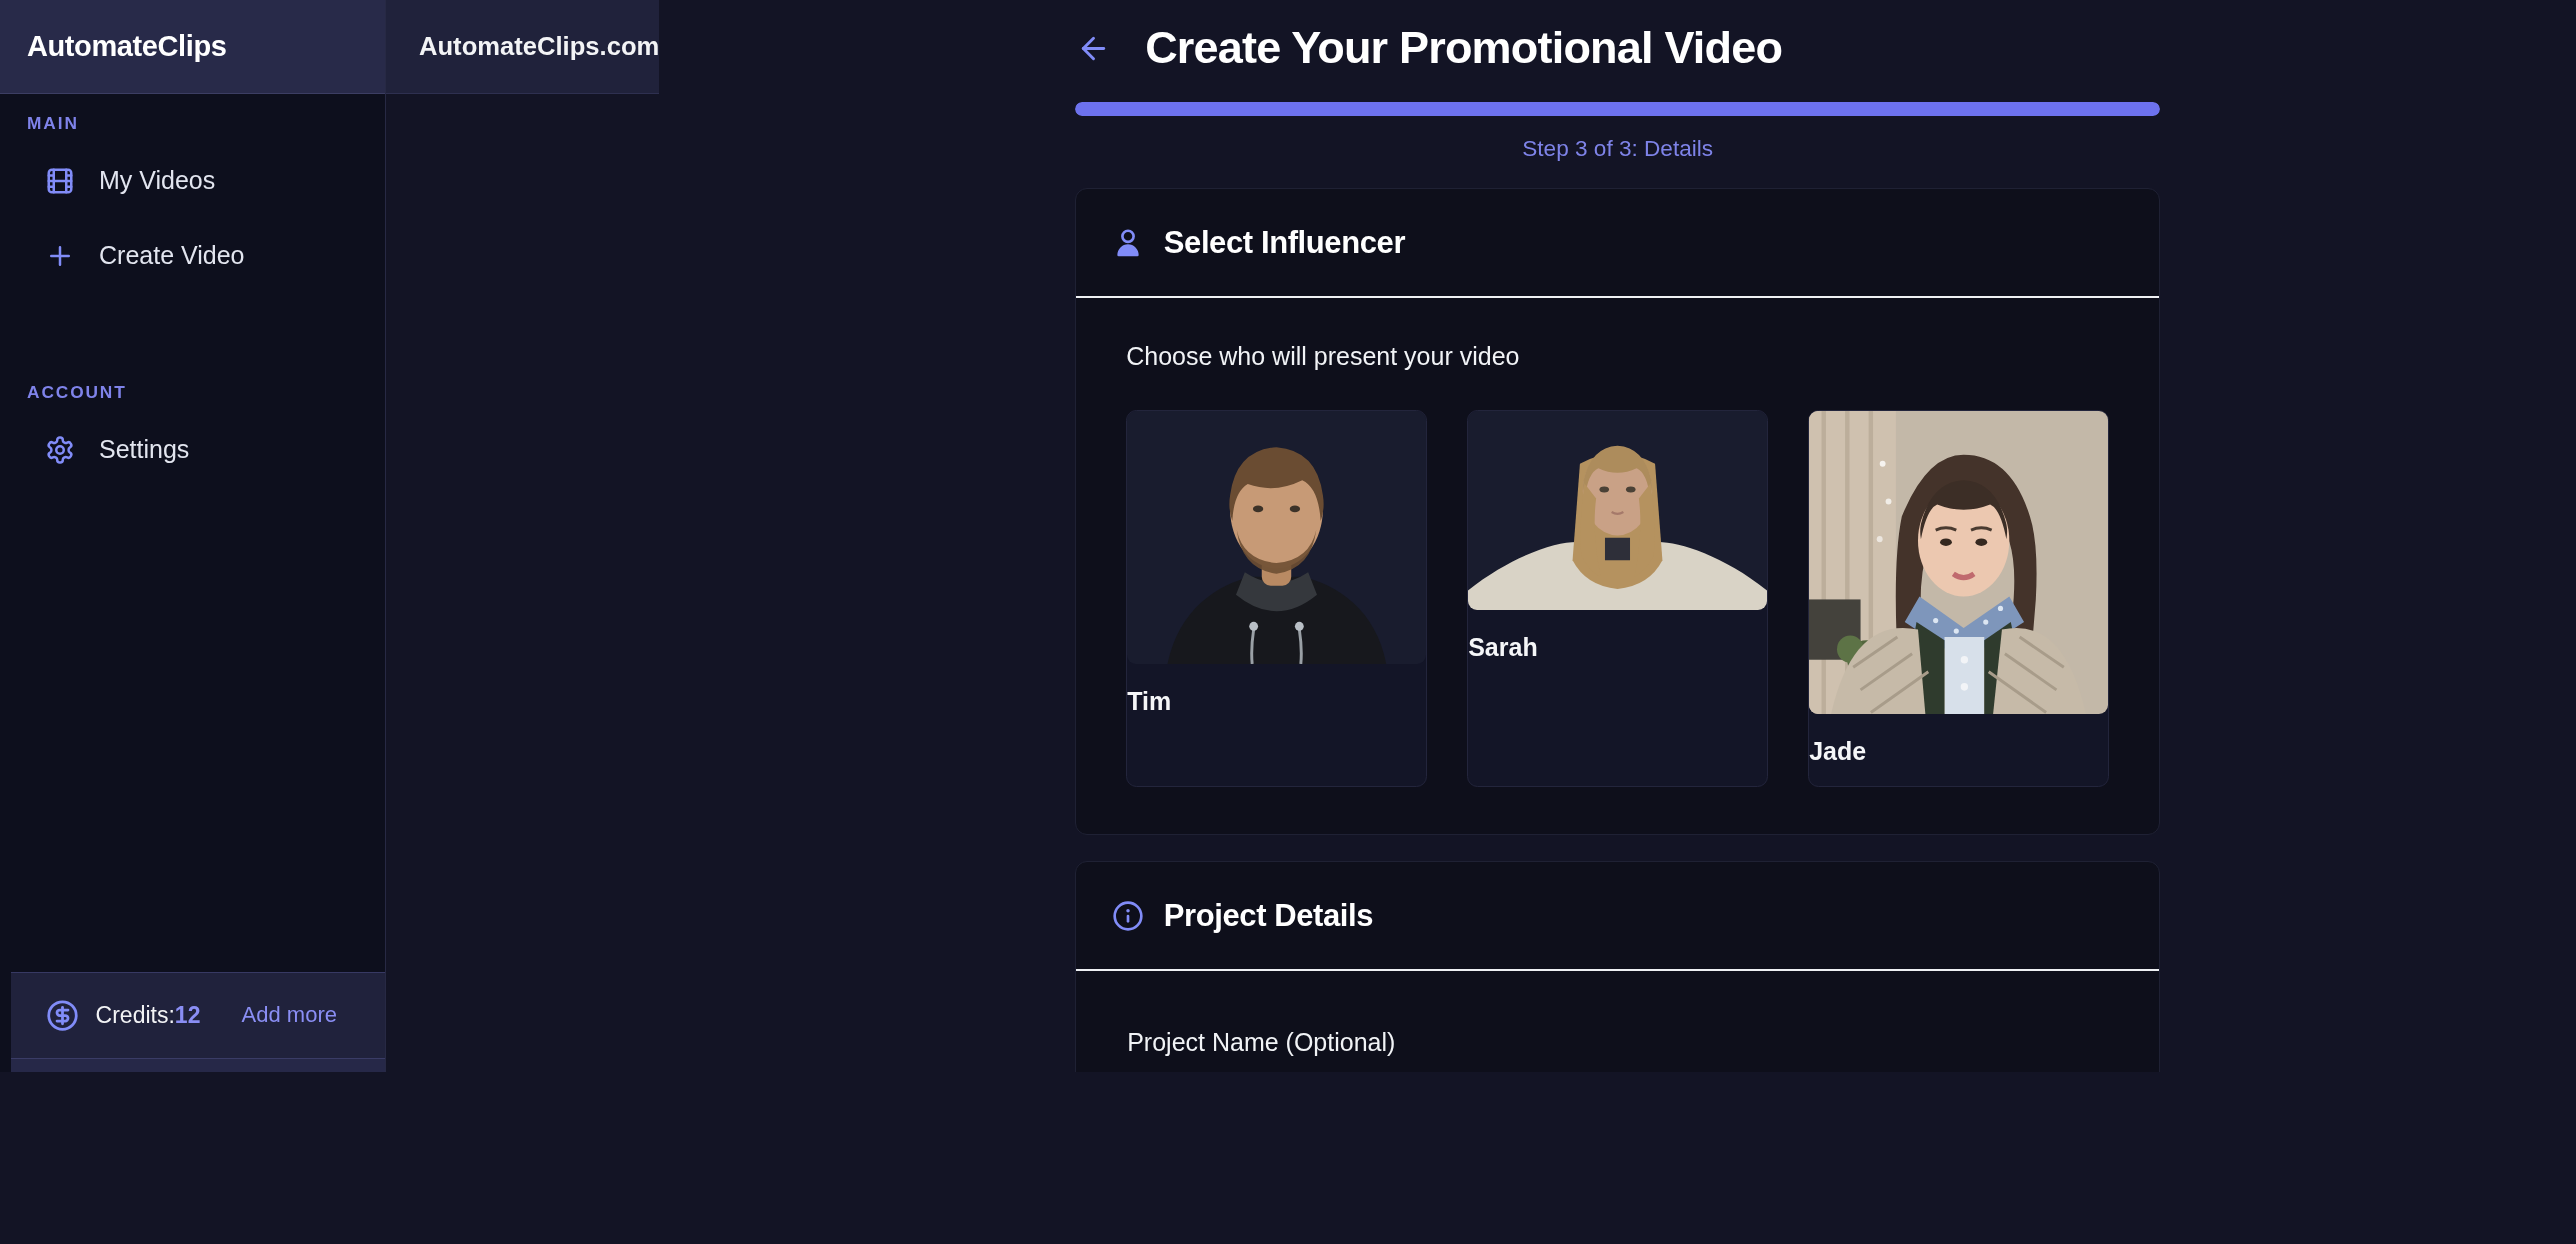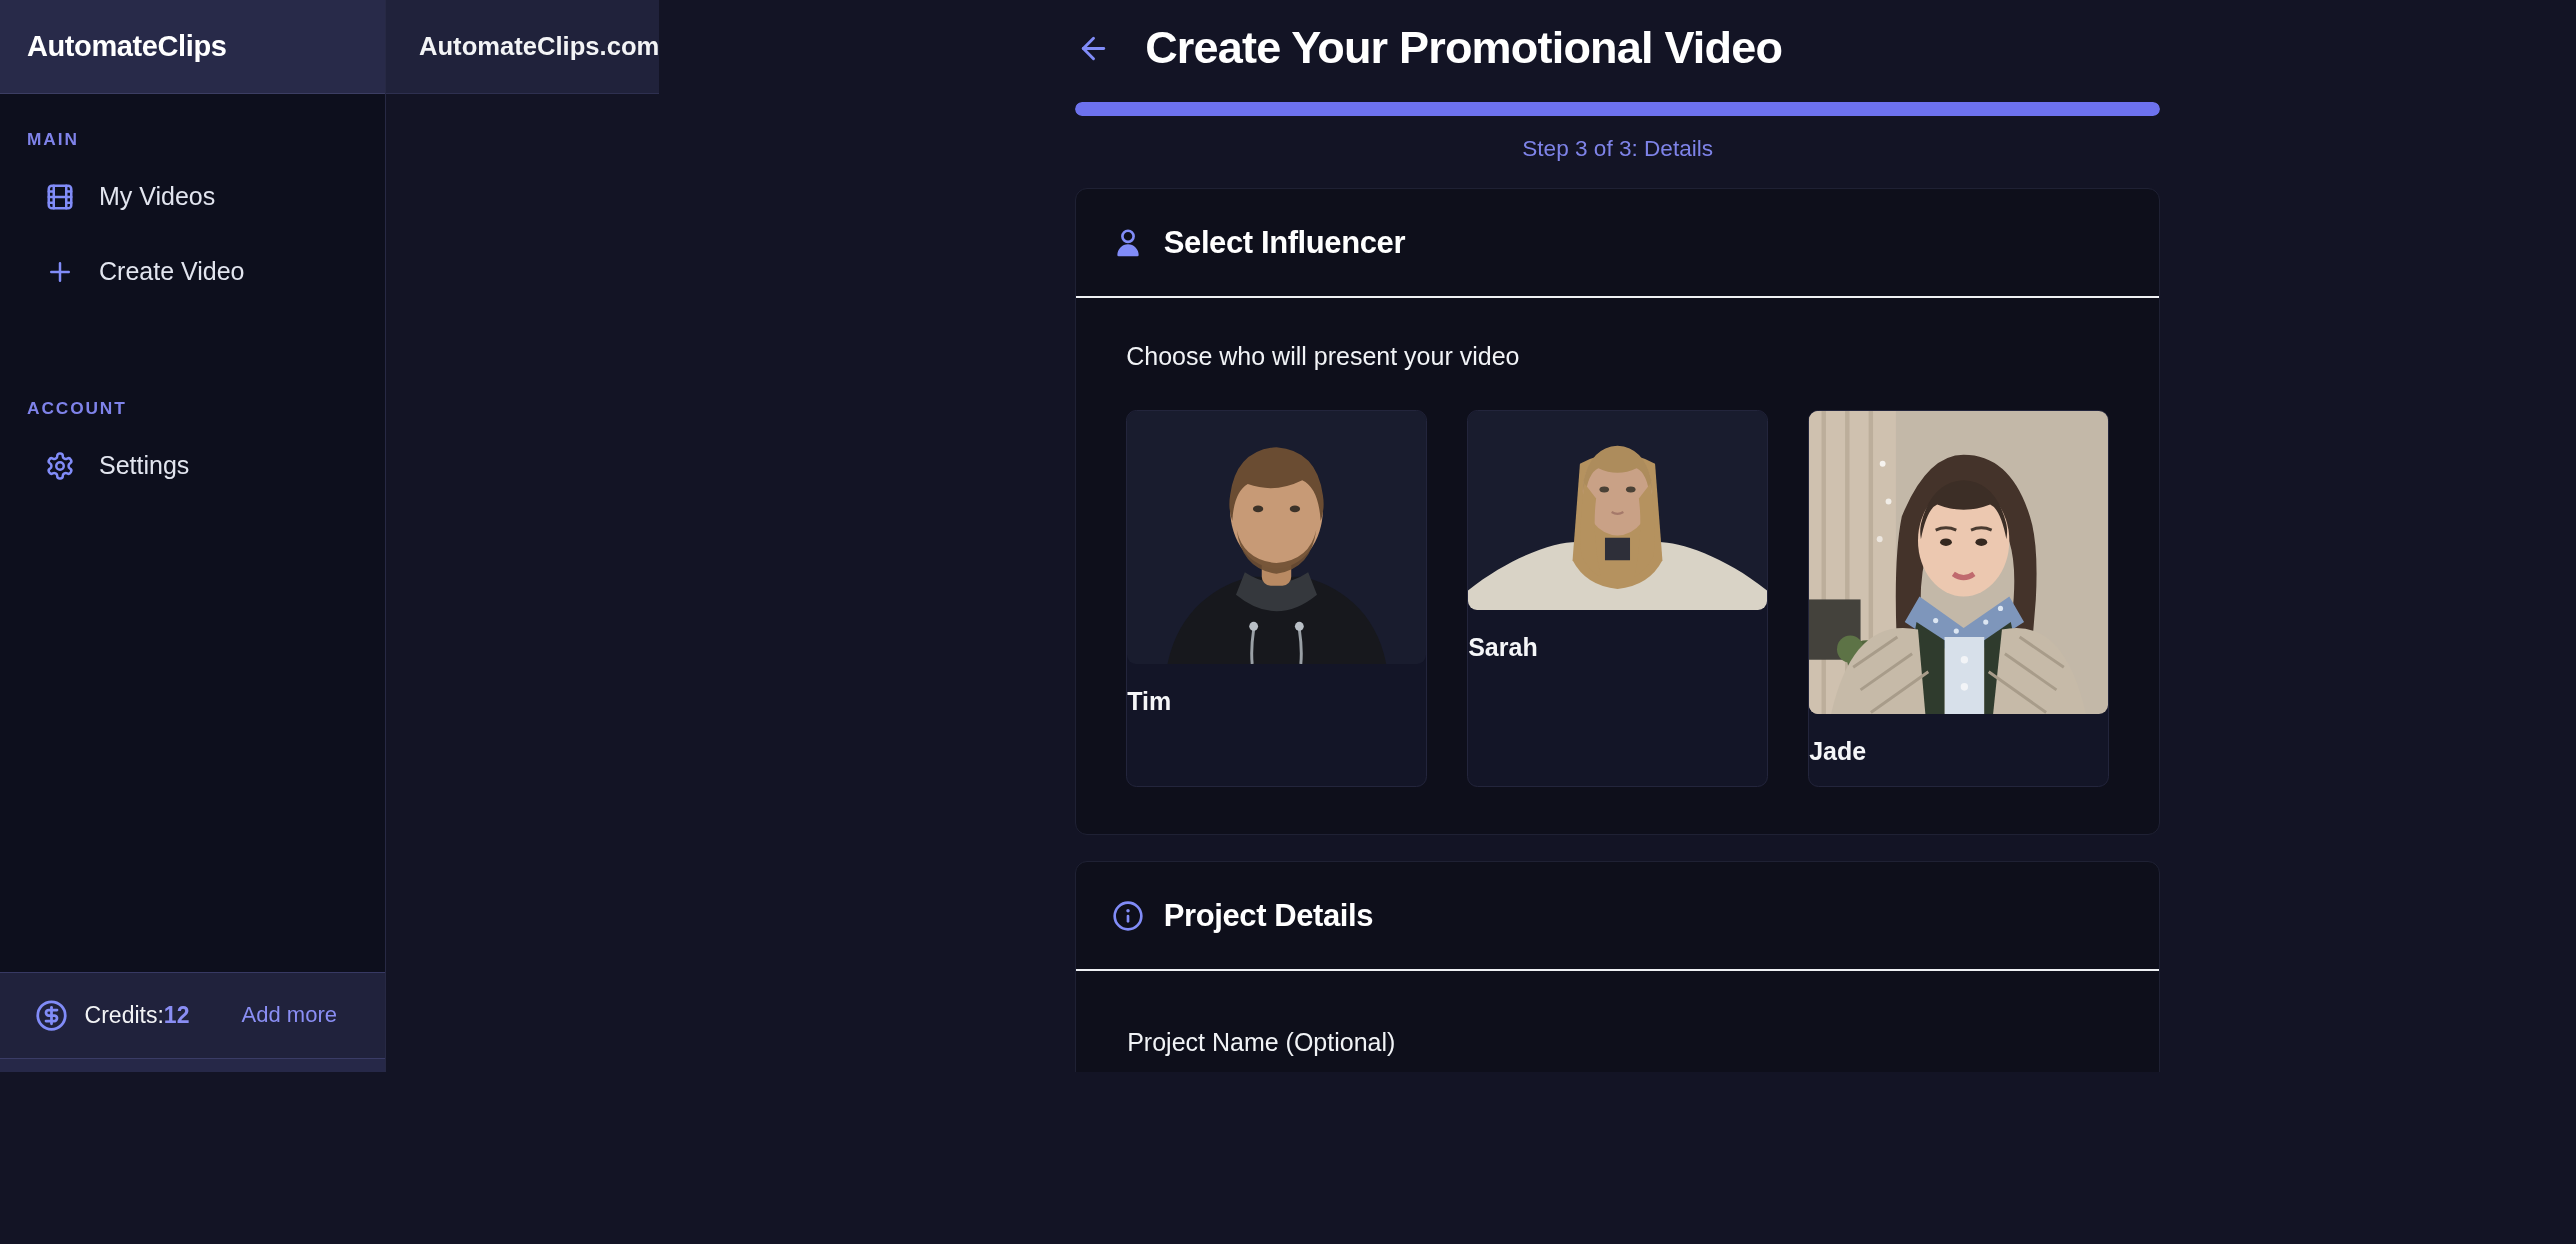--- a/index.html
+++ b/index.html
@@ -6,29 +6,29 @@
   html,body { width:2576px; height:1244px; overflow:hidden; background:#131425;
               font-family:"Liberation Sans","DejaVu Sans",sans-serif; }
   .app { display:flex; width:2576px; height:1072px; }
 
   
   .sidebar { position:relative; width:386px; height:100%; background:#0d0f1d;
              border-right:1.5px solid #272944; flex:0 0 386px; }
   .logo-block { height:94px; background:#282a49; border-bottom:1.5px solid #3c3e63;
                 display:flex; align-items:center; padding-left:27px; }
   .logo { color:#ffffff; font-size:29px; font-weight:700; letter-spacing:-0.4px; }
-  .nav { padding-top:35px; }
+  .nav { padding-top:19px; }
   .section-label { margin:0 0 9px 27px; color:#7f83ea; font-size:17.3px; font-weight:700;
                    letter-spacing:1.9px; }
   .section-gap { height:89px; }
   .nav-item { display:flex; align-items:center; height:75px; padding-left:45px; gap:24px;
               cursor:pointer; }
   .nav-item .label { color:#e2e5ef; font-size:25px; }
   .icon-24 { width:30px; height:30px; display:block; }
-  .sidebar-footer { position:absolute; left:0; right:0; bottom:0; }
+  .sidebar-footer { position:absolute; left:11px; right:0; bottom:0; }
   .credits-row { height:86px; background:#20223c; border-top:1.5px solid #373963;
                  display:flex; align-items:center; padding:0 48px 0 35px; }
   .credits-label { color:#f2f3f5; font-size:23px; margin-left:16.6px; }
   .credits-value { color:#8a8ef4; font-size:23px; font-weight:700; }
   .credits-spacer { flex:1; }
   .add-more { color:#8a8ef4; font-size:22px; cursor:pointer; }
   .profile-strip { height:14.3px; background:#262848; border-top:1.5px solid #3a3c66; }
 
   
   .main { flex:1; display:flex; flex-direction:row; min-width:0; }

